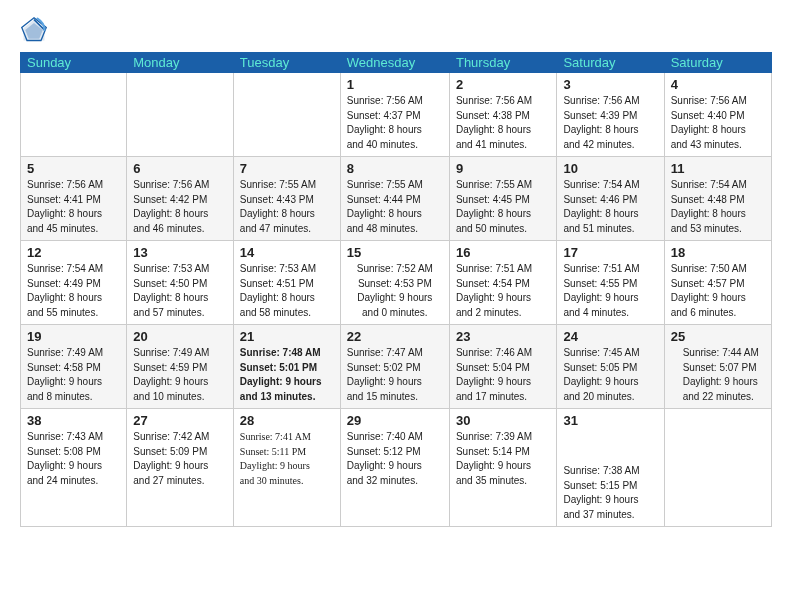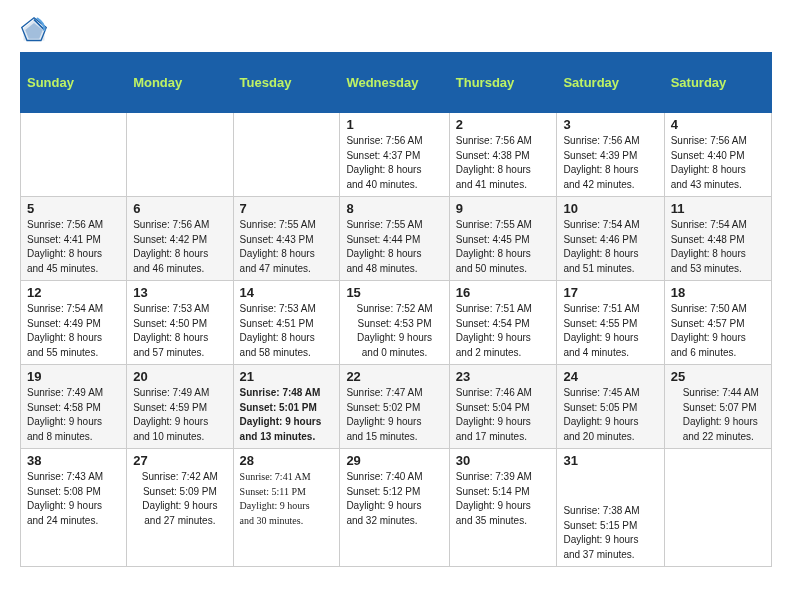--- a/index.html
+++ b/index.html
@@ -51,24 +51,24 @@
       color: #444;
       margin-top: 2px;
     }
     .calendar {
       width: 100%;
       border-collapse: collapse;
       border: 1px solid #bbb;
     }
     .calendar th {
       background: #1a5fa8;
-      color: #bef264;
+      color: #5eead4;
       font-size: 13px;
-      font-weight: bold;
-      padding: 22px 6px;
+      font-weight: normal;
+      padding: 2px 6px;
       text-align: left;
       border: 1px solid #1a5fa8;
     }
     .calendar td {
       border: 1px solid #ccc;
       vertical-align: top;
       padding: 4px 6px;
       width: 113px;
       min-height: 80px;
       font-size: 10.5px;
@@ -320,21 +320,21 @@
         <tr>
           <td>
             <span class="day-num">38</span>
             <div class="day-info" style="white-space: pre-line;">Sunrise: 7:43 AM
 Sunset: 5:08 PM
 Daylight: 9 hours
 and 24 minutes.</div>
           </td>
           <td>
             <span class="day-num">27</span>
-            <div class="day-info" style="white-space: pre-line; text-align: center;">Sunrise: 7:42 AM
+            <div class="day-info" style="white-space: pre-line;">Sunrise: 7:42 AM
 Sunset: 5:09 PM
 Daylight: 9 hours
 and 27 minutes.</div>
           </td>
           <td>
             <span class="day-num">28</span>
             <div class="day-info" style="white-space: pre-line; font-family: Liberation Serif, serif;">Sunrise: 7:41 AM
 Sunset: 5:11 PM
 Daylight: 9 hours
 and 30 minutes.</div>

